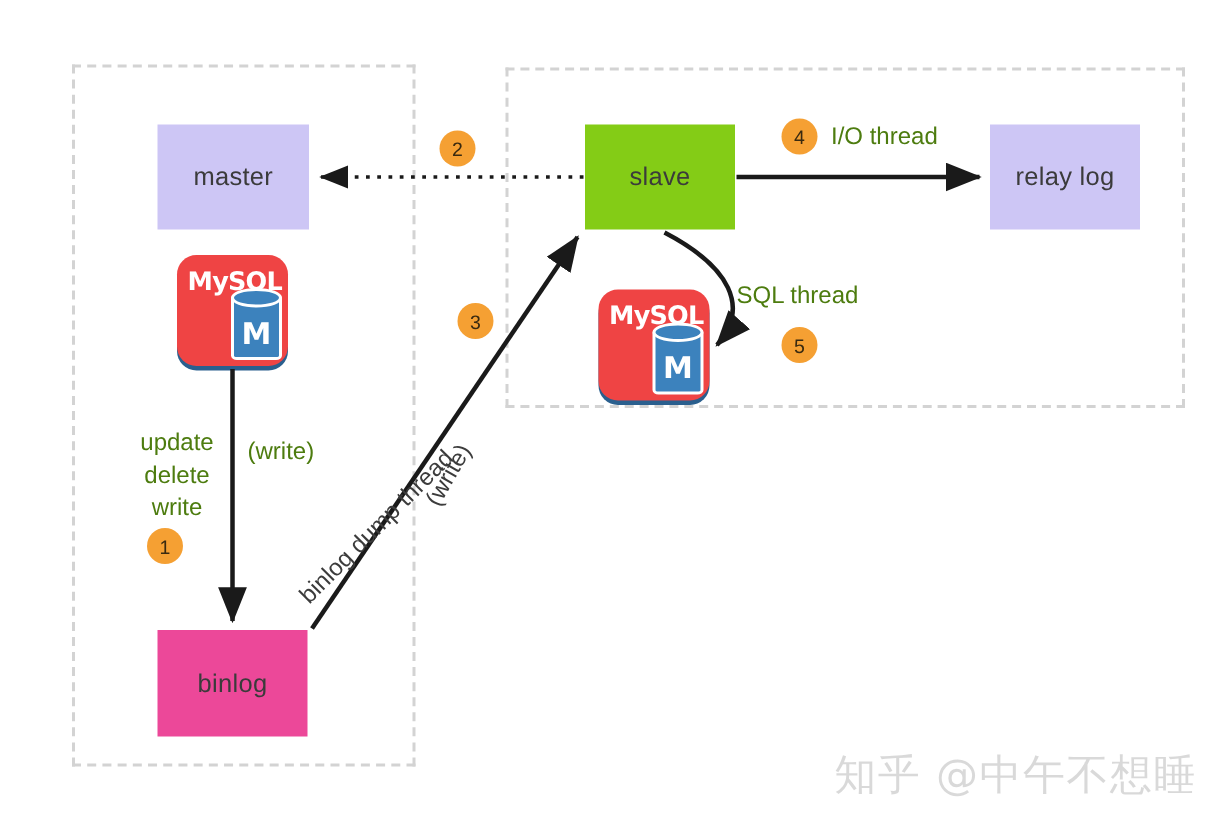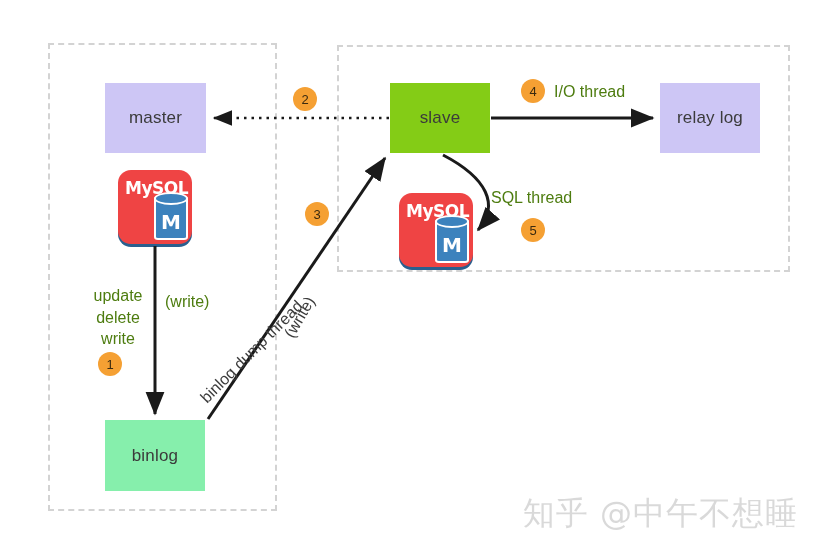--- a/index.html
+++ b/index.html
@@ -28,21 +28,21 @@
     box-sizing: border-box;
     display: flex;
     align-items: center;
     justify-content: center;
     font-size: 17px;
     color: #3b3b3b;
     letter-spacing: .2px;
   }
   .node.purple { background: #cdc6f5; }
   .node.green  { background: #84cc16; }
-  .node.gray   { background: #86efac; }
+  .node.gray   { background: #ec4899; }
 
   .badge {
     position: absolute;
     width: 24px;
     height: 24px;
     border-radius: 50%;
     background: #f5a033;
     color: #3a2a10;
     font-size: 13px;
     display: flex;
@@ -128,21 +128,21 @@
     position: absolute;
     left: 0; top: 0;
     width: 816px;
     height: 544px;
     pointer-events: none;
   }
   .watermark {
     position: absolute;
     right: 18px;
     bottom: 8px;
-    font-size: 32px;
+    font-size: 28px;
     color: rgba(80,80,80,0.22);
     font-family: "DejaVu Sans", sans-serif;
     letter-spacing: 1px;
     user-select: none;
   }
 </style>
 </head>
 <body>
 
 <div id="canvas">

